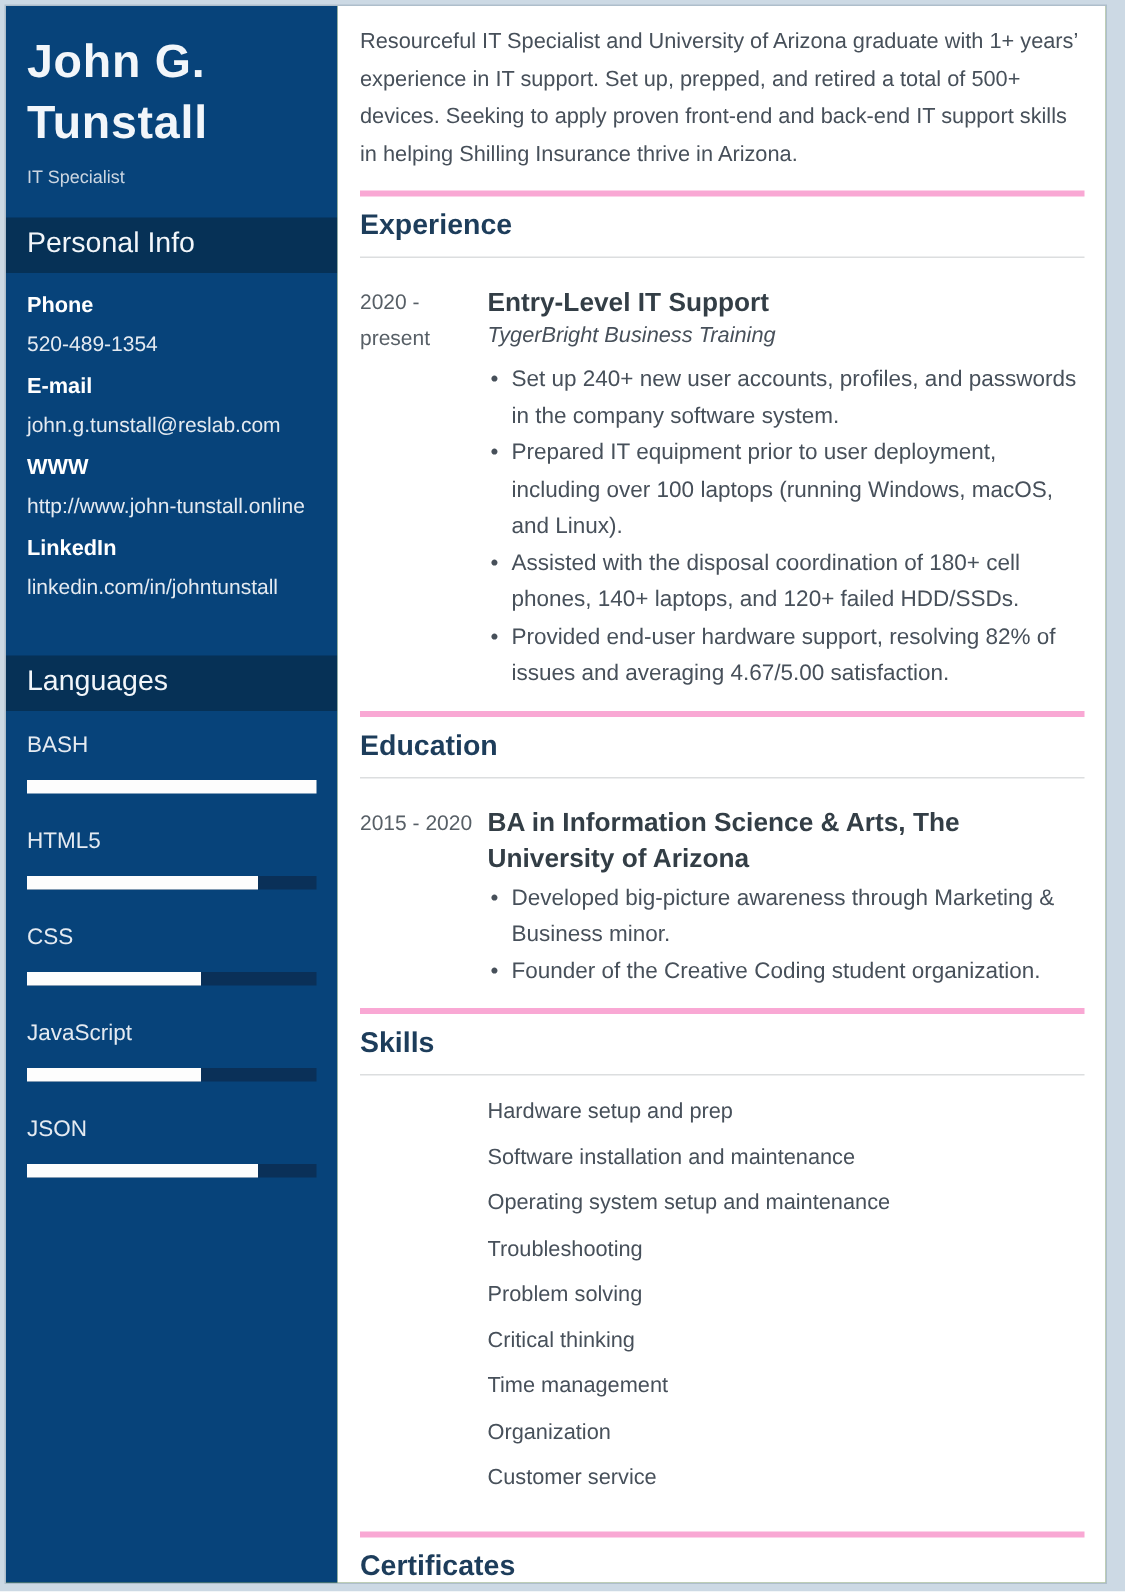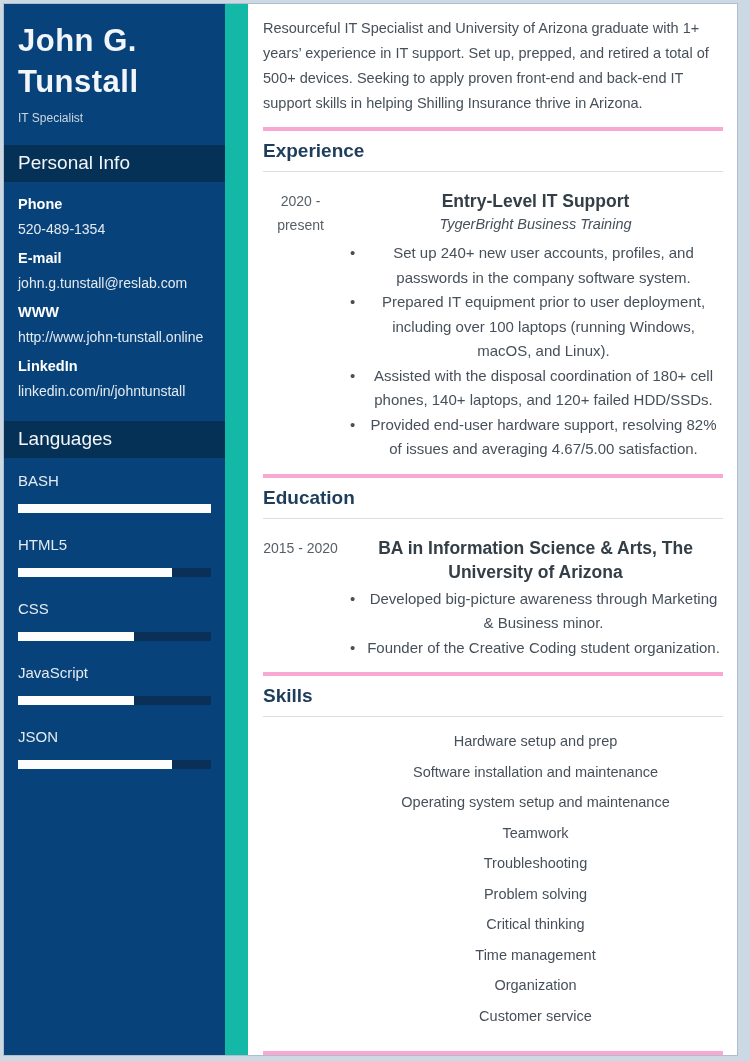--- a/index.html
+++ b/index.html
@@ -8,23 +8,22 @@
 
   .viewport {
     width: 750px; height: 1061px;
     background: #ccd9e4;
     padding: 4px 13px 6px 4px;
     overflow: hidden;
   }
   .page {
     width: 100%; height: 100%;
     display: flex;
-    background: #14b8a6;
+    background: #4d7c0f;
     box-shadow: 0 0 0 1px #aebecb;
-    gap: 23px;
   }
 
   
   .sidebar {
     width: 221px;
     flex: 0 0 221px;
     background: #07437a;
     color: #ffffff;
     padding-top: 16px;
     overflow: hidden;
@@ -56,21 +55,21 @@
     font-size: 14.5px;
     font-weight: bold;
     color: #ffffff;
     margin-bottom: 9px;
   }
   .contact-value {
     font-size: 14px;
     color: #e4eaf1;
     word-wrap: break-word;
   }
-  .lang-section { margin-top: 22px; }
+  .lang-section { margin-top: 38px; }
   .lang-item { margin-bottom: 23px; }
   .lang-name {
     font-size: 15px;
     color: #e4eaf1;
     margin-bottom: 15px;
   }
   .lang-bar {
     height: 9px;
     background: #0a3058;
     width: 100%;
@@ -97,21 +96,20 @@
   .section { border-top: 4px solid #f9a8d4; }
   .section-heading {
     font-size: 19px;
     font-weight: bold;
     color: #1d3d5b;
     padding: 9px 0 9px 0;
   }
   .section-body {
     border-top: 1px solid #dcdedf;
     padding: 17px 0 12px 0;
-    text-align: center;
   }
   .entry { display: flex; }
   .entry-date {
     flex: 0 0 85px;
     font-size: 14px;
     line-height: 24px;
     color: #575f66;
     padding-right: 10px;
   }
   .entry-content { flex: 1 1 auto; }
@@ -264,21 +262,20 @@
       <section class="section">
         <h2 class="section-heading">Skills</h2>
         <div class="section-body">
           <div class="entry">
             <div class="entry-date"></div>
             <div class="entry-content">
               <ul class="plain">
                 <li>Hardware setup and prep</li>
                 <li>Software installation and maintenance</li>
                 <li>Operating system setup and maintenance</li>
-                <li>Teamwork</li>
                 <li>Troubleshooting</li>
                 <li>Problem solving</li>
                 <li>Critical thinking</li>
                 <li>Time management</li>
                 <li>Organization</li>
                 <li>Customer service</li>
               </ul>
             </div>
           </div>
         </div>

